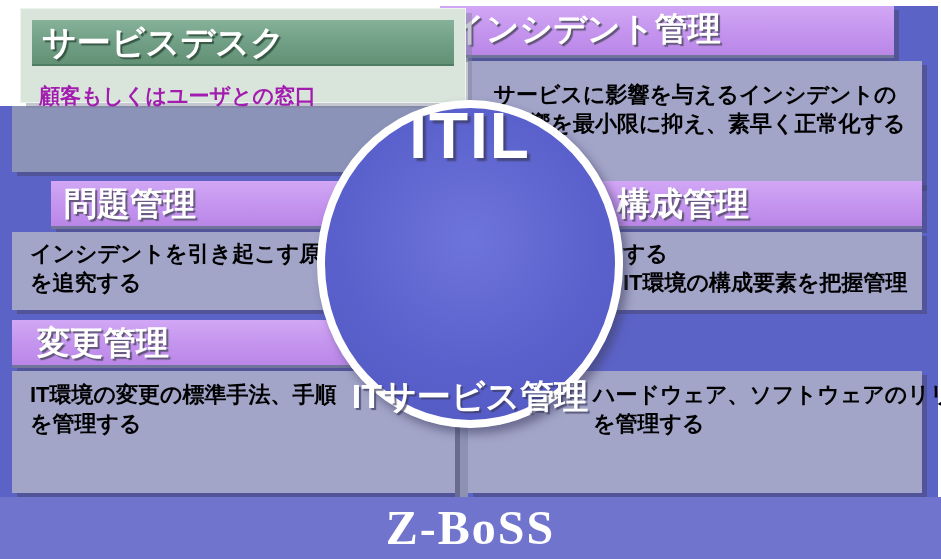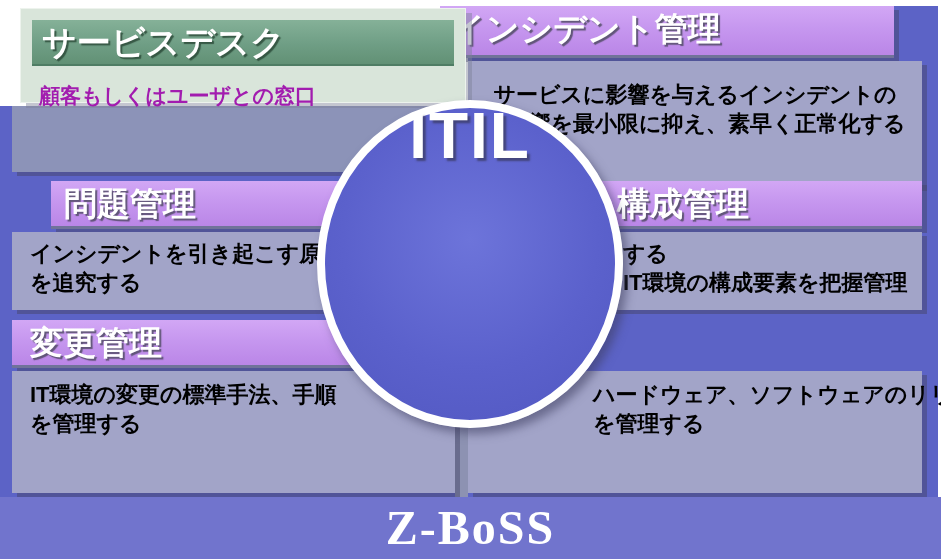--- a/index.html
+++ b/index.html
@@ -36,21 +36,21 @@
 
   .hdr-incident   { left:440px; top:6px;   width:442px; height:49px; padding-left:12px; }
   .body-incident  { left:468px; top:61px;  width:454px; height:107px; padding-top:19px; text-align:center; }
 
   .hdr-problem    { left:12px;  top:181px; width:430px; height:45px; padding-left:13px;margin-left:39px; }
   .body-problem   { left:12px;  top:232px; width:425px; height:71px; padding:7px 0 0 18px; }
 
   .hdr-config     { left:468px; top:181px; width:305px; height:45px; padding-left:149px; }
   .body-config    { left:468px; top:232px; width:299px; height:71px; padding:7px 0 0 155px; }
 
-  .hdr-change     { left:12px;  top:320px; width:430px; height:45px; padding-left:18px; }
+  .hdr-change     { left:12px;  top:320px; width:430px; height:45px; padding-left:25px; }
   .body-change    { left:12px;  top:371px; width:425px; height:113px; padding:9px 0 0 18px; }
 
   .hdr-release    { left:468px; top:320px; width:297px; height:45px; padding-left:157px; }
   .body-release   { left:468px; top:371px; width:329px; height:113px; padding:9px 0 0 125px; }
 
   
   .sd-card {
     position:absolute; z-index:5; left:20px; top:8px; width:446px; height:95px;
     background:#d9e5da; border:1px solid #edf3ed; box-sizing:border-box;
     box-shadow:6px 5px 0 rgba(125,128,150,0.45);
@@ -134,18 +134,19 @@
     <div>を管理する</div>
   </div>
 
   <div class="sd-card">
     <div class="sd-header">サービスデスク</div>
     <div class="sd-body">顧客もしくはユーザとの窓口</div>
   </div>
 
   <div class="circle">
     <div class="circle-title">ITIL</div>
+    <div class="circle-subtitle">ITサービス管理</div>
   </div>
 
   <div class="footer">
     <span class="footer-label">Z-BoSS</span>
   </div>
 </div>
 
 </body></html>

